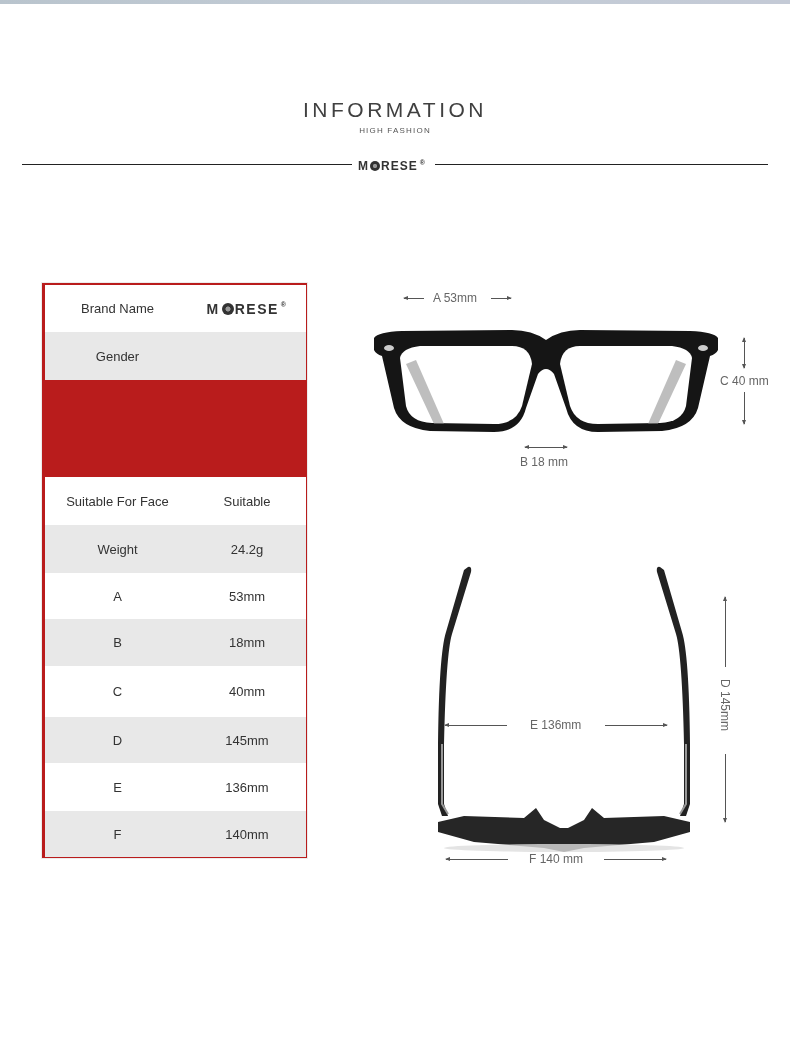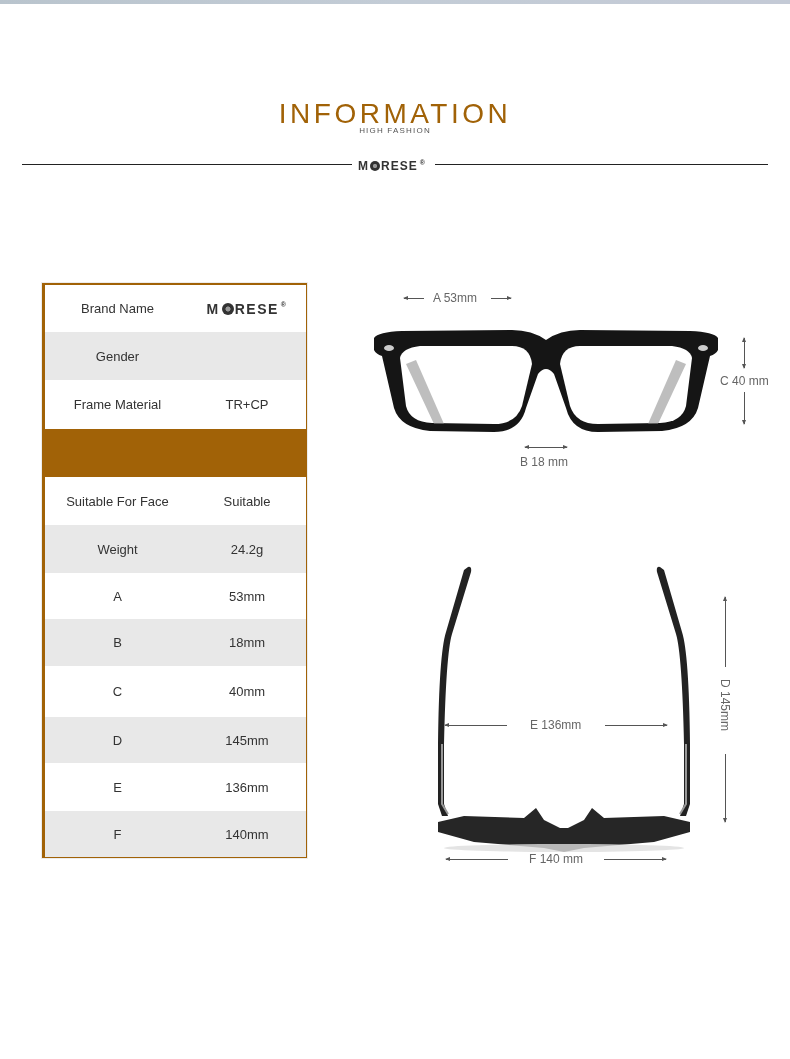--- a/index.html
+++ b/index.html
@@ -1,36 +1,36 @@
 <!DOCTYPE html>
 <html><head>
 <meta charset="utf-8">
 <style>
   * { box-sizing: border-box; margin: 0; padding: 0; }
   html, body { width: 790px; height: 1059px; background: #ffffff; overflow: hidden; }
   body { position: relative; font-family: "Liberation Sans", sans-serif; color: #333; }
   .topbar { position: absolute; left: 0; top: 0; width: 790px; height: 4px;
     background: linear-gradient(90deg, #b9c4cd 0%, #c3ccd6 50%, #c4cad6 100%); }
   .title { position: absolute; left: 0; top: 98px; width: 790px; text-align: center;
-    font-size: 28px; letter-spacing: 3.5px; color: #a16207; font-weight: 400; }
+    font-size: 21px; letter-spacing: 3.5px; color: #404040; font-weight: 400; }
   .subtitle { position: absolute; left: 0; top: 126px; width: 790px; text-align: center;
     font-size: 8px; letter-spacing: 1.2px; color: #555; }
   .rule { position: absolute; top: 164px; height: 1px; background: #222; }
   .rule.left { left: 22px; width: 330px; }
   .rule.right { left: 435px; width: 333px; }
   .brand-mid { position: absolute; left: 358px; top: 156px; width: 74px; height: 18px; }
   .logo { font-family: "Liberation Sans", sans-serif; font-weight: 700; color: #333;
     letter-spacing: 1px; display: inline-flex; align-items: flex-start; white-space: nowrap; }
   .logo .o { display: inline-block; border-radius: 50%; background: radial-gradient(circle, #999 0 28%, #333 32% 100%); }
   .logo .reg { font-size: 7px; font-weight: 700; margin-left: 2px; line-height: 1; }
   .brand-mid .logo { font-size: 12px; }
   .brand-mid .logo .o { width: 10px; height: 10px; margin: 2px 1px 0 1px; }
 
   .table { position: absolute; left: 41px; top: 282px; width: 267px; height: 577px;
-    background: #a16207; border: 1px solid #ececec; text-align: center; }
+    background: #b91c1c; border: 1px solid #ececec; text-align: center; }
   .row { position: absolute; left: 3px; width: 261px; height: 47px; display: flex; align-items: center; }
   .row.white { background: #ffffff; }
   .row.grey { background: #e8e8e8; }
   .cell { position: absolute; top: 0; height: 100%; display: flex; align-items: center; justify-content: center;
     font-size: 13px; color: #333; }
   .cell.k { left: 0; width: 145px; }
   .cell.v { left: 137px; width: 130px; }
   .row .logo { font-size: 14px; letter-spacing: 1.5px; }
   .row .logo .o { width: 12px; height: 12px; margin: 2px 1px 0 2px; }
 
@@ -74,24 +74,20 @@
       <span class="logo">
         <span>M</span>
           <span class="o"></span>
           <span>RESE</span>
           <span class="reg">®</span>
       </span>
     </div>
   </div>
   <div class="row grey" style="top:49px;height:48px">
     <div class="cell k">Gender</div>
-  </div>
-  <div class="row white" style="top:97px;height:49px">
-    <div class="cell k">Frame Material</div>
-    <div class="cell v">TR+CP</div>
   </div>
   <div class="row white" style="top:194px;height:48px">
     <div class="cell k">Suitable For Face</div>
     <div class="cell v">Suitable</div>
   </div>
   <div class="row grey" style="top:242px;height:48px">
     <div class="cell k">Weight</div>
     <div class="cell v">24.2g</div>
   </div>
   <div class="row white" style="top:290px;height:46px">

